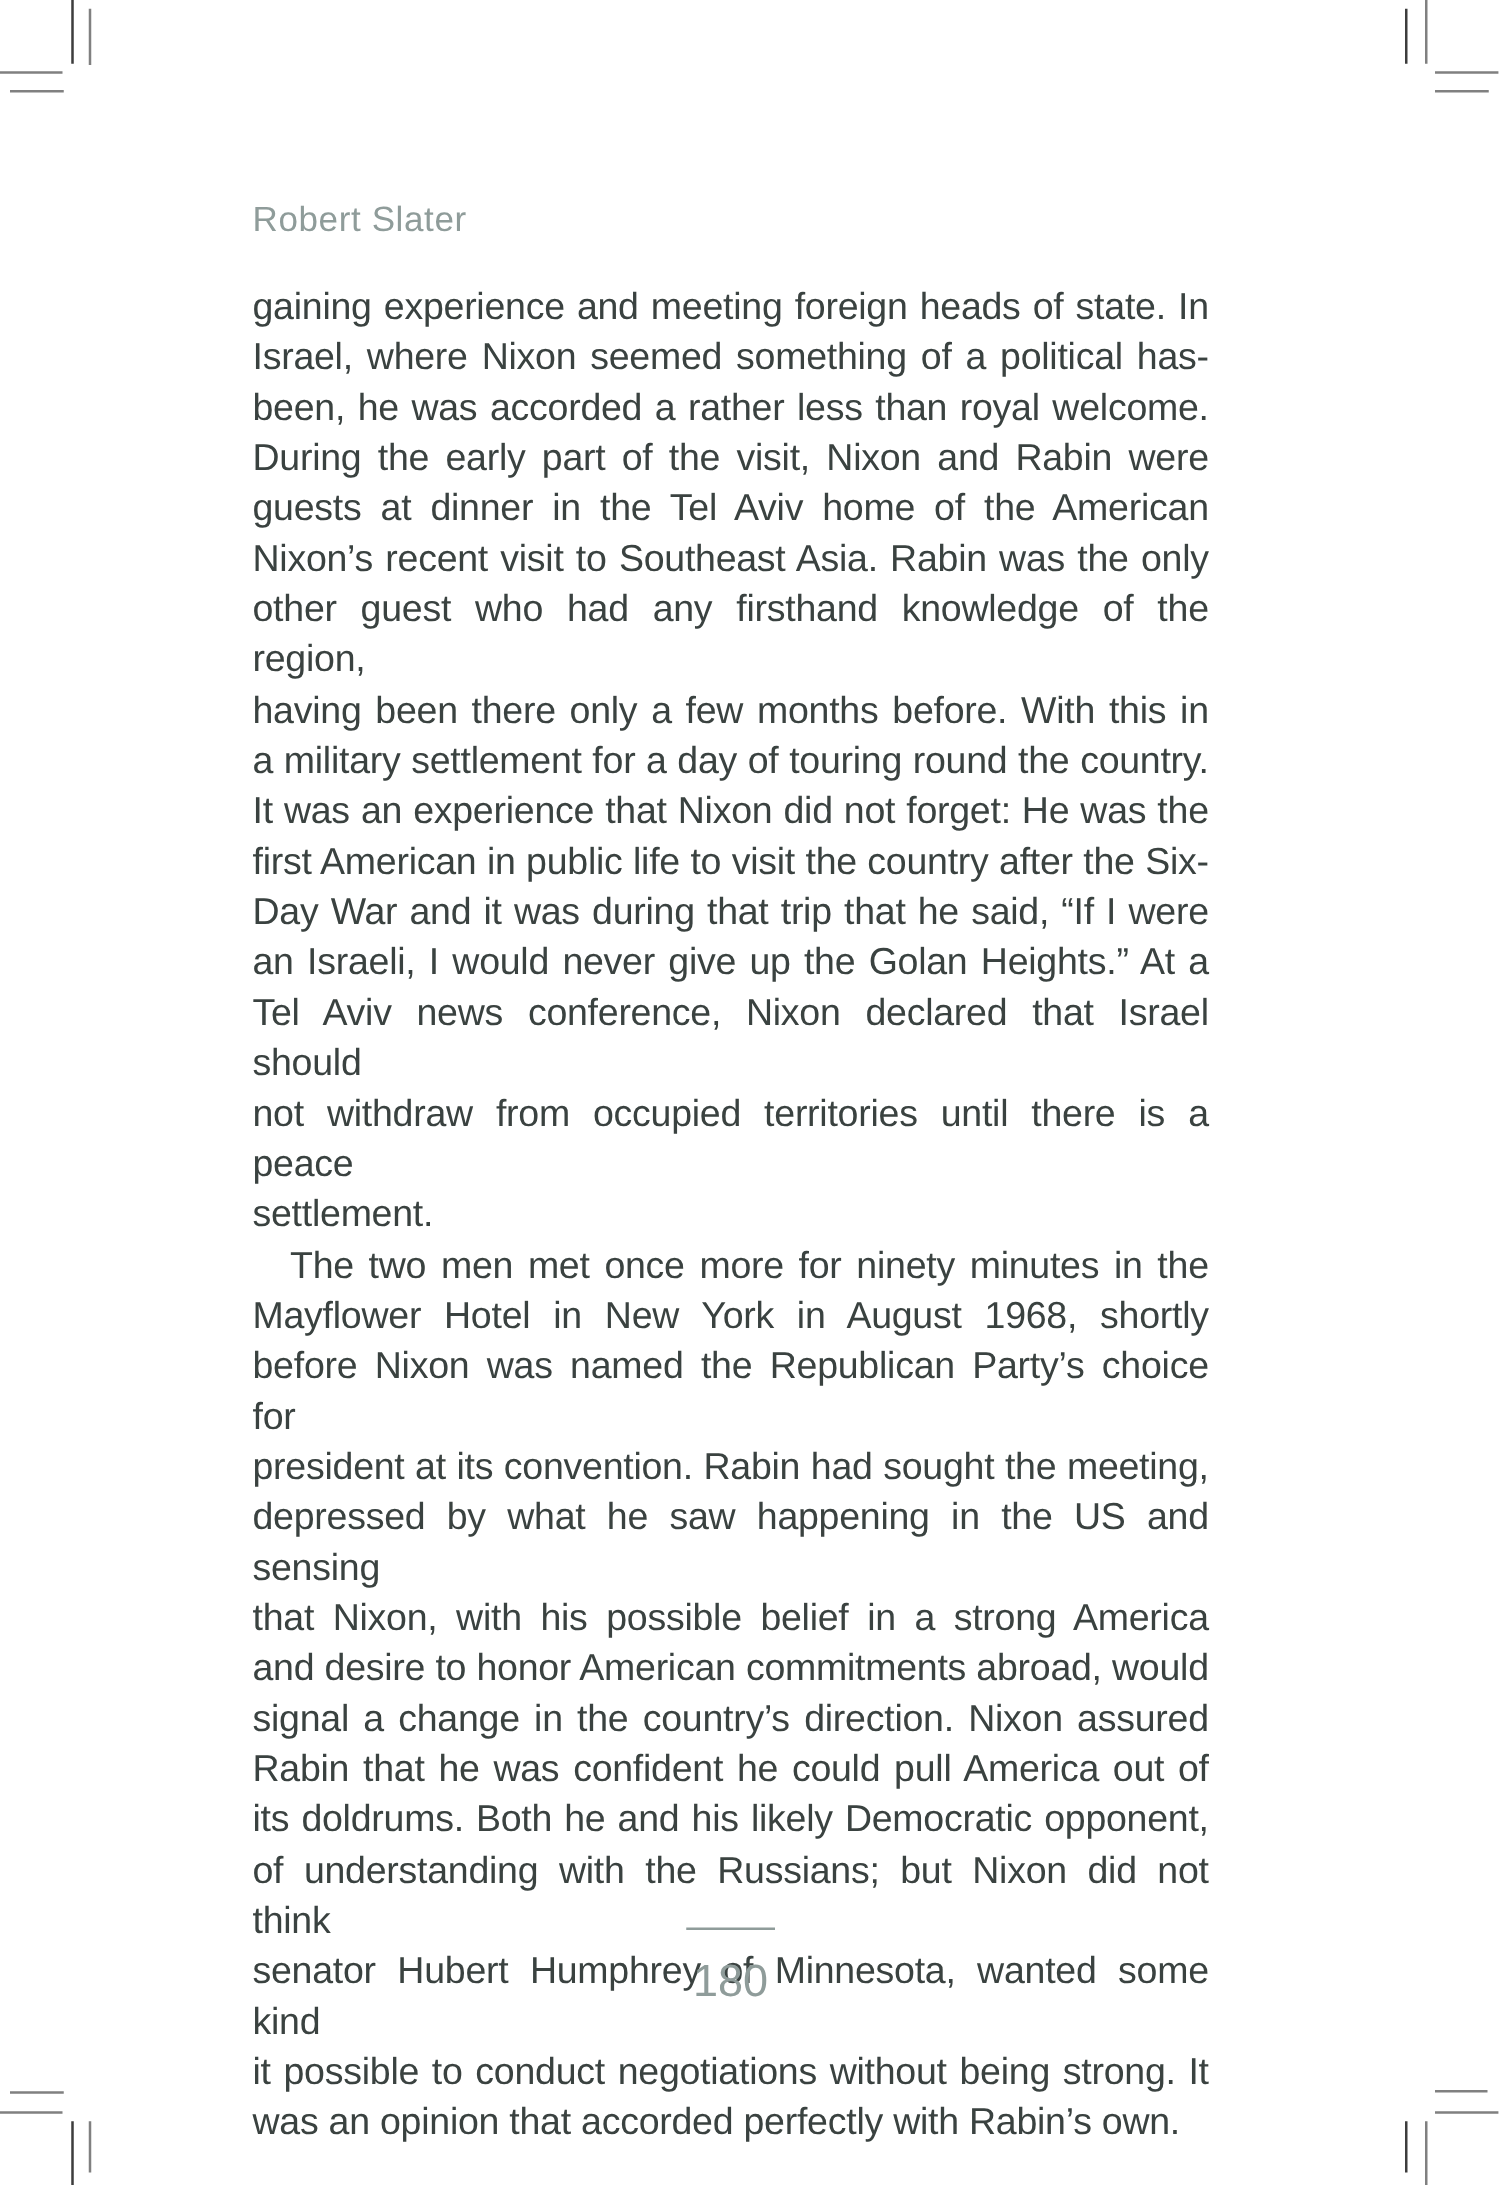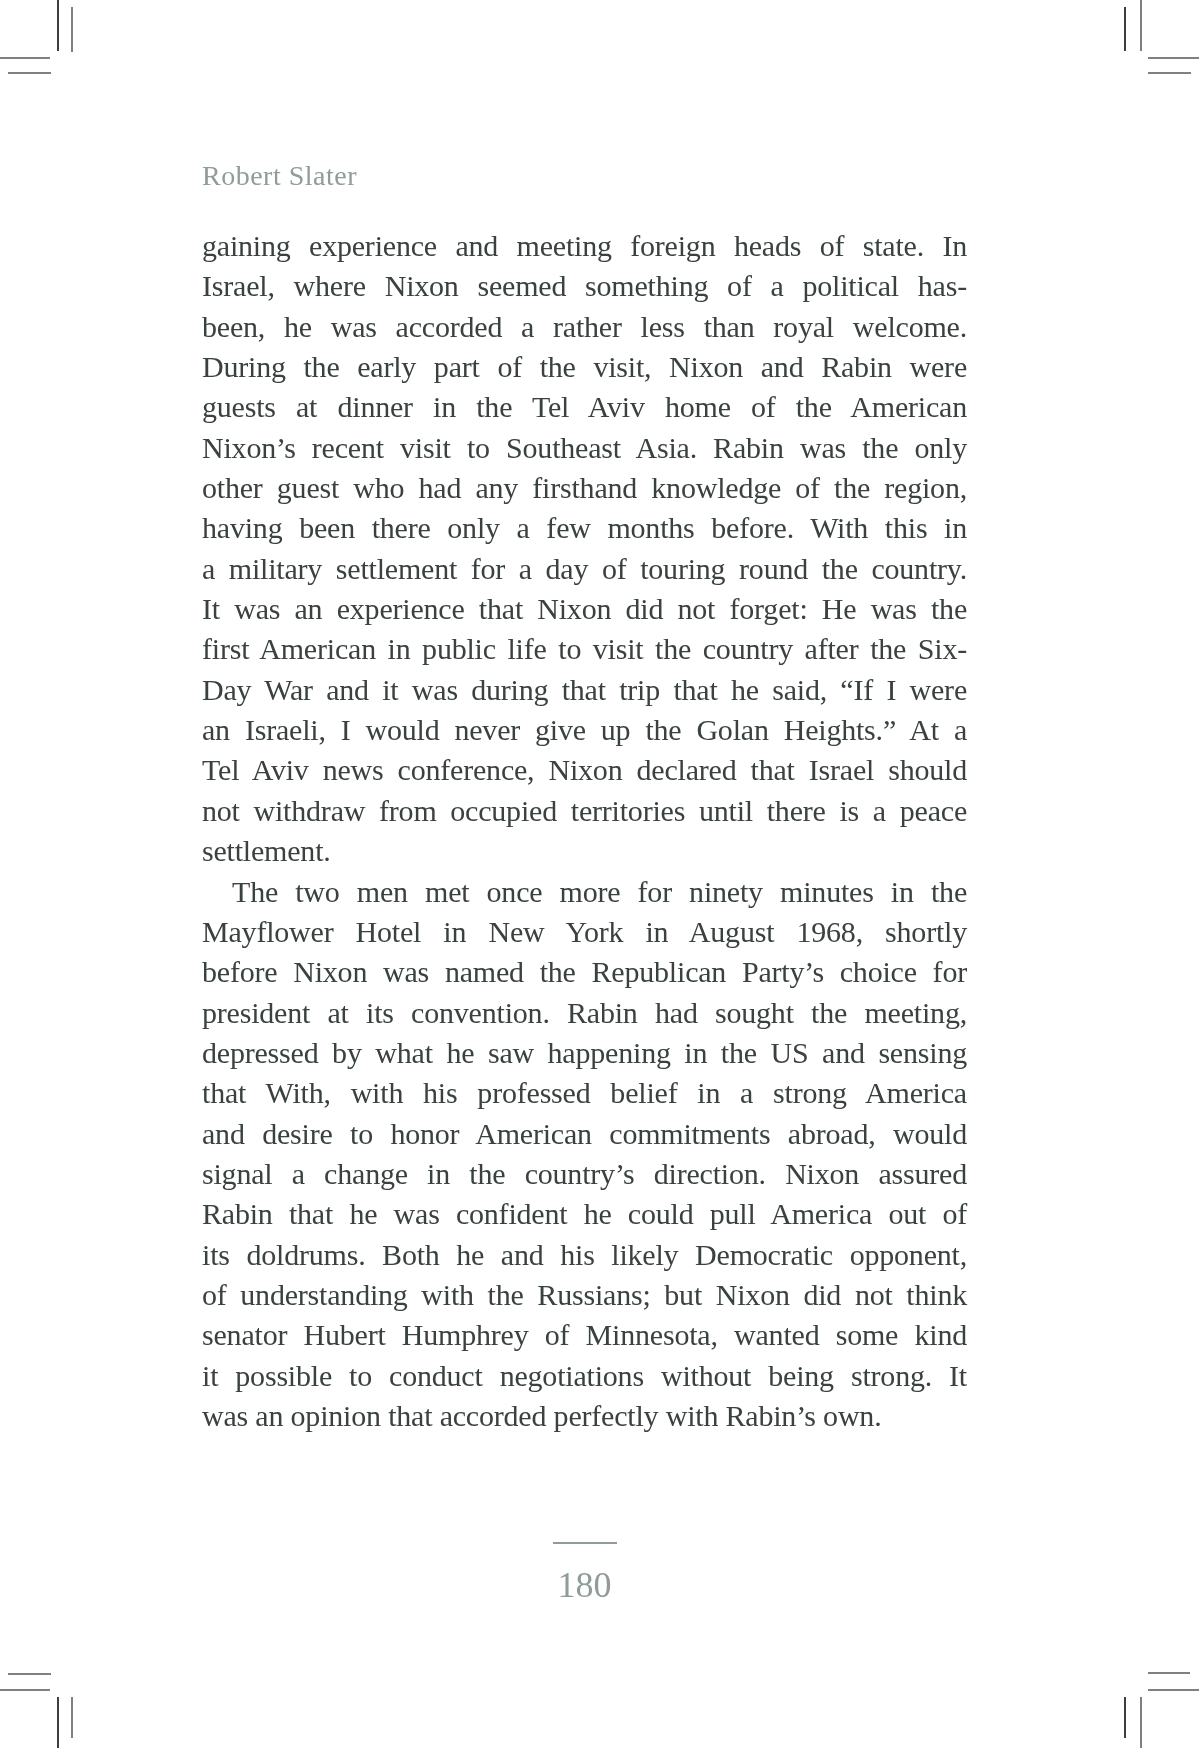--- a/index.html
+++ b/index.html
@@ -1,21 +1,21 @@
 <!DOCTYPE html>
 <html><head>
 <meta charset="utf-8">
 <style>
   html,body { margin:0; padding:0; background:#ffffff; }
   .page {
     position:relative;
     width:1199px;
     height:1748px;
     background:#ffffff;
-    font-family:Liberation Serif, serif;
+    font-family:Liberation Sans, sans-serif;
     overflow:hidden;
   }
   .running-header {
     position:absolute;
     left:202px;
     top:160px;
     font-size:28px;
     letter-spacing:0.5px;
     color:#8f9c9a;
   }
@@ -99,21 +99,21 @@
         <div class="line">Tel Aviv news conference, Nixon declared that Israel should</div>
         <div class="line">not withdraw from occupied territories until there is a peace</div>
         <div class="line lastline">settlement.</div>
       </div>
       <div class="para indent">
         <div class="line">The two men met once more for ninety minutes in the</div>
         <div class="line">Mayflower Hotel in New York in August 1968, shortly</div>
         <div class="line">before Nixon was named the Republican Party’s choice for</div>
         <div class="line">president at its convention. Rabin had sought the meeting,</div>
         <div class="line">depressed by what he saw happening in the US and sensing</div>
-        <div class="line">that With, with his professed belief in a strong America</div>
+        <div class="line">that Nixon, with his possible belief in a strong America</div>
         <div class="line">and desire to honor American commitments abroad, would</div>
         <div class="line">signal a change in the country’s direction. Nixon assured</div>
         <div class="line">Rabin that he was confident he could pull America out of</div>
         <div class="line">its doldrums. Both he and his likely Democratic opponent,</div>
         <div class="line">of understanding with the Russians; but Nixon did not think</div>
         <div class="line">senator Hubert Humphrey of Minnesota, wanted some kind</div>
         <div class="line">it possible to conduct negotiations without being strong. It</div>
         <div class="line lastline">was an opinion that accorded perfectly with Rabin’s own.</div>
       </div>
     </div>

